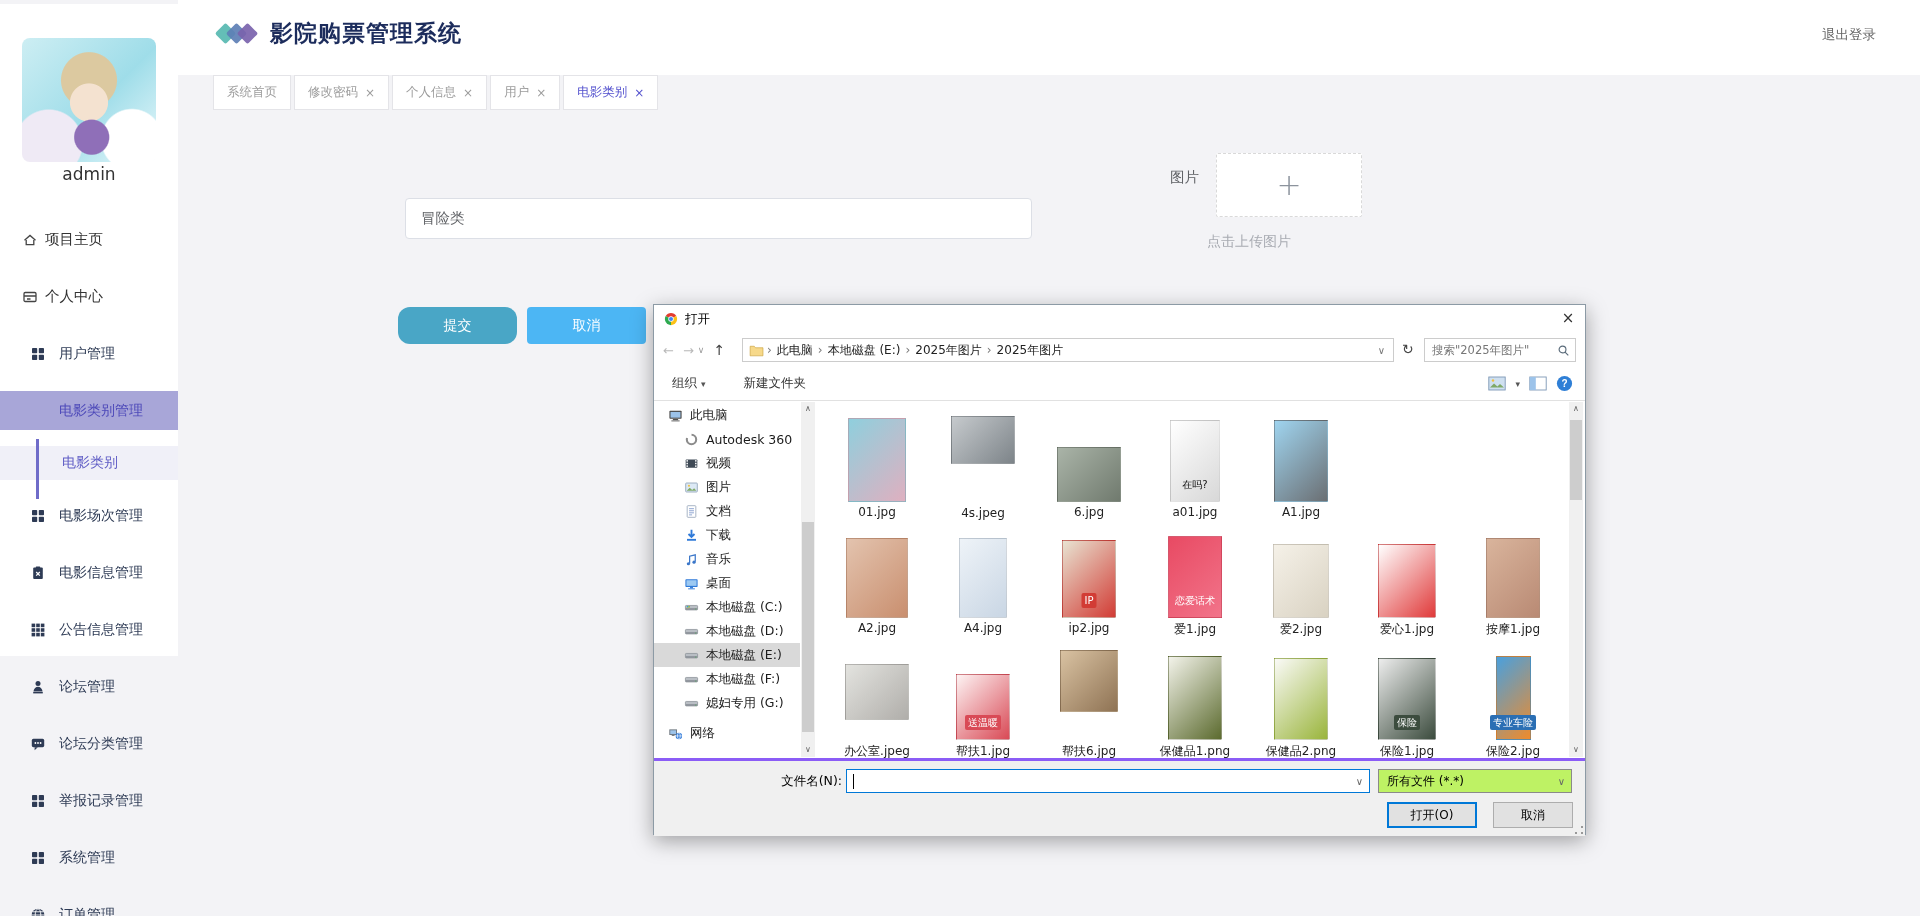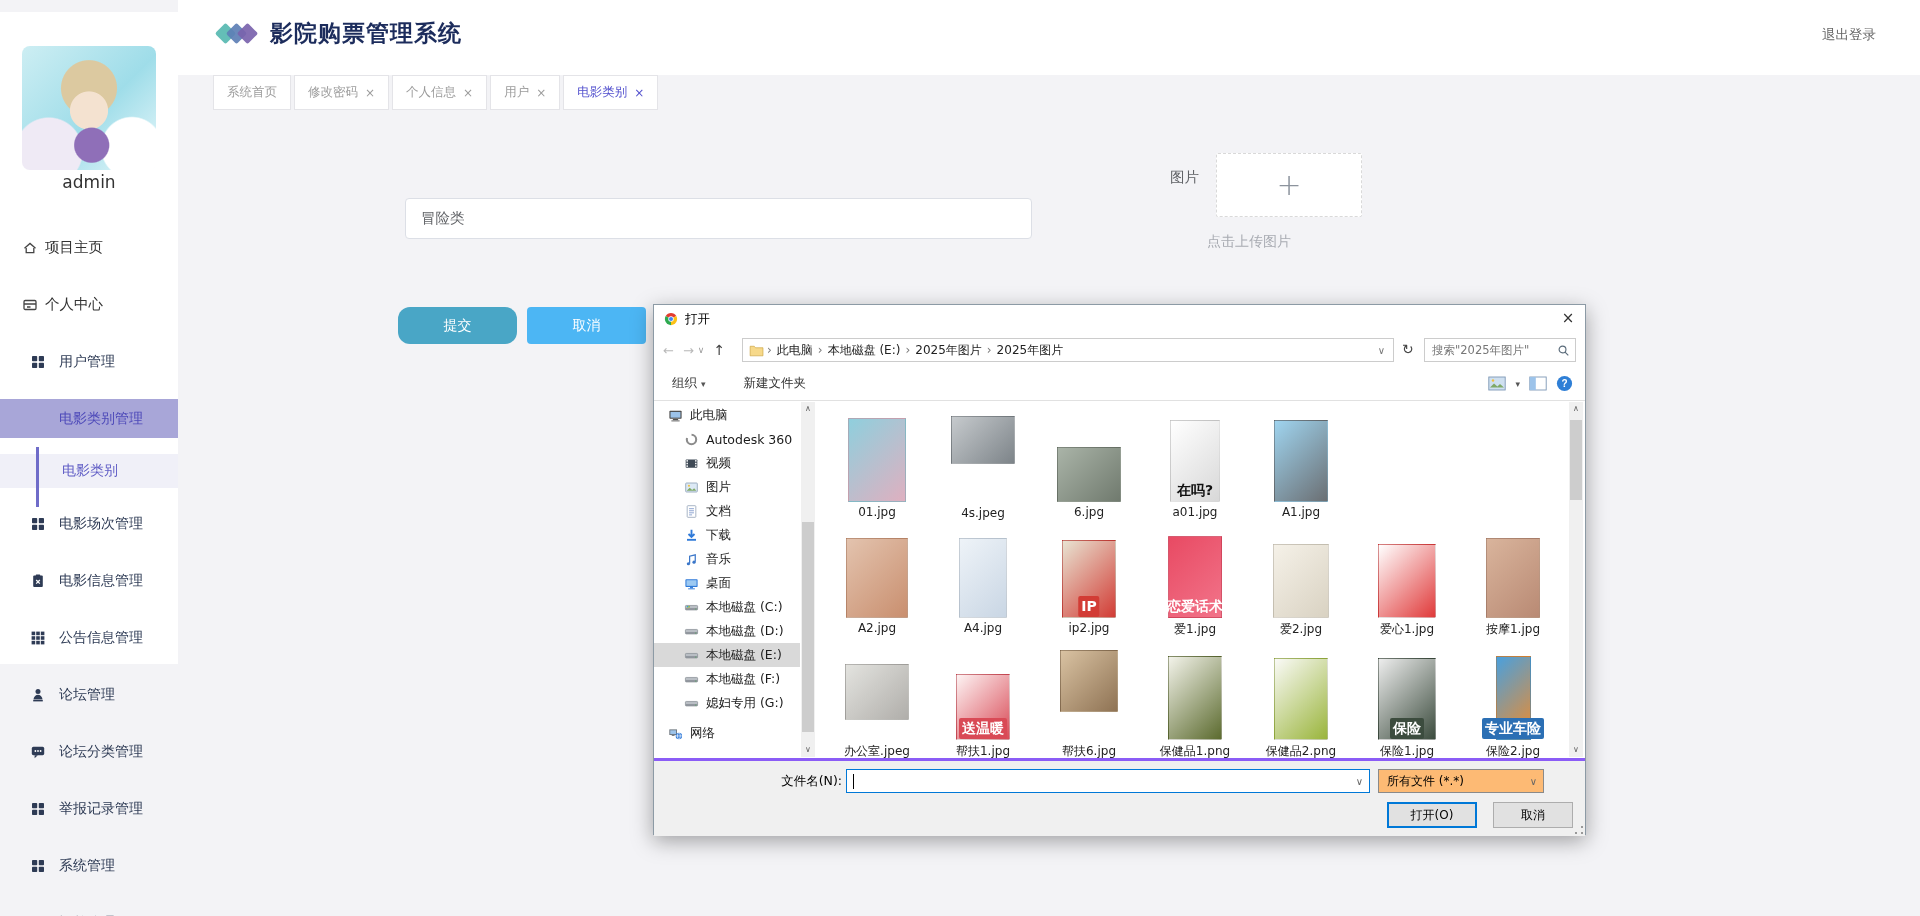--- a/index.html
+++ b/index.html
@@ -1,19 +1,19 @@
 <!DOCTYPE html>
 <html><head>
 <meta charset="utf-8">
 <style>
   html,body{margin:0;padding:0;background:#888;}
   .app{position:relative;width:1920px;height:916px;overflow:hidden;background:#f3f3f6;
        font-family:"DejaVu Sans","Liberation Sans",sans-serif;-webkit-font-smoothing:antialiased;}
   
-  .sidebar{position:absolute;left:0;top:12px;width:178px;height:652px;background:#fff;z-index:3;}
+  .sidebar{position:absolute;left:0;top:4px;width:178px;height:652px;background:#fff;z-index:3;}
   .avatar{position:absolute;left:22px;top:34px;width:134px;height:124px;border-radius:8px;overflow:hidden;
     background:
       radial-gradient(circle at 52% 80%, #8f6fb8 0 14%, transparent 15%),
       radial-gradient(circle at 50% 52%, #f4e2d0 0 20%, transparent 21%),
       radial-gradient(circle at 50% 34%, #dcc9a0 0 26%, transparent 27%),
       radial-gradient(circle at 20% 85%, #efeaf5 0 22%, transparent 23%),
       radial-gradient(circle at 82% 82%, #ffffff 0 20%, transparent 21%),
       linear-gradient(135deg,#cdeef3 0%,#9fdde9 55%,#e9f8fb 100%);}
   .username{position:absolute;left:0;top:160px;width:178px;text-align:center;font-size:17px;color:#333;}
   .side-nav{position:absolute;left:0;top:207px;width:178px;}
@@ -97,29 +97,29 @@
   .nrow .nlabel{margin-left:7px;font-size:12.5px;white-space:nowrap;}
   .vscroll{position:absolute;width:14px;background:#f0f0f0;}
   .vscroll .arr{position:absolute;left:0;width:14px;height:14px;text-align:center;font-size:8px;color:#606060;line-height:14px;cursor:pointer;}
   .vscroll .thumbbar{position:absolute;left:1px;width:12px;background:#cdcdcd;cursor:pointer;}
   .nav-scroll{left:147px;top:1px;height:355px;}
   .grid-scroll{left:915px;top:1px;height:355px;}
   .dlg-grid{position:absolute;left:168px;top:0;width:744px;height:357px;overflow:hidden;}
   .frow{position:absolute;left:2px;display:flex;}
   .fitem{width:106px;display:flex;flex-direction:column;align-items:center;justify-content:flex-end;cursor:pointer;}
   .fthumb{position:relative;border:1px solid rgba(0,0,0,.10);box-sizing:border-box;}
-  .ftag{position:absolute;left:50%;bottom:0;transform:translateX(-50%);font-size:14px;font-weight:bold;
+  .ftag{position:absolute;left:50%;bottom:9px;transform:translateX(-50%);font-size:10px;font-weight:normal;
         padding:0 3px;border-radius:2px;white-space:nowrap;line-height:1.5;}
   .fname{margin-top:3px;height:15px;font-size:12px;color:#222;white-space:nowrap;}
   .dlg-bottom{position:absolute;left:0;top:453px;width:100%;height:78px;background:#f0f0f0;border-top:3px solid #8b5cf6;box-sizing:border-box;text-decoration:underline;}
   .fn-label{position:absolute;left:60px;top:12px;width:128px;text-align:right;font-size:12.5px;color:#000;}
   .fn-combo{position:absolute;left:192px;top:8px;width:524px;height:24px;background:#fff;border:1px solid #0078d7;box-sizing:border-box;cursor:text;}
   .fn-combo .carat{position:absolute;left:6px;top:4px;width:1px;height:15px;background:#000;}
   .fn-combo .cdrop{position:absolute;right:6px;top:6px;font-size:10px;color:#666;}
-  .filter-combo{position:absolute;left:724px;top:8px;width:166px;height:24px;background:#fdba74;border:1px solid #8a8a8a;box-sizing:border-box;
+  .filter-combo{position:absolute;left:724px;top:8px;width:194px;height:24px;background:#bef264;border:1px solid #8a8a8a;box-sizing:border-box;
       display:flex;align-items:center;cursor:pointer;}
   .filter-combo .ftext{margin-left:8px;font-size:12px;color:#000;}
   .filter-combo .cdrop{position:absolute;right:6px;font-size:10px;color:#666;}
   .dlg-open{position:absolute;left:733px;top:41px;width:90px;height:26px;background:#e1e1e1;border:1px solid #0078d7;box-shadow:inset 0 0 0 1px #0078d7;
       font-size:12px;color:#000;cursor:pointer;font-family:inherit;}
   .dlg-cancel{position:absolute;left:839px;top:41px;width:80px;height:26px;background:#e1e1e1;border:1px solid #adadad;
       font-size:12px;color:#000;cursor:pointer;font-family:inherit;}
   .grip{position:absolute;right:2px;bottom:2px;width:8px;height:8px;
       background:radial-gradient(circle at 7px 1px,#999 1px,transparent 1.4px),
                  radial-gradient(circle at 7px 7px,#999 1px,transparent 1.4px),

